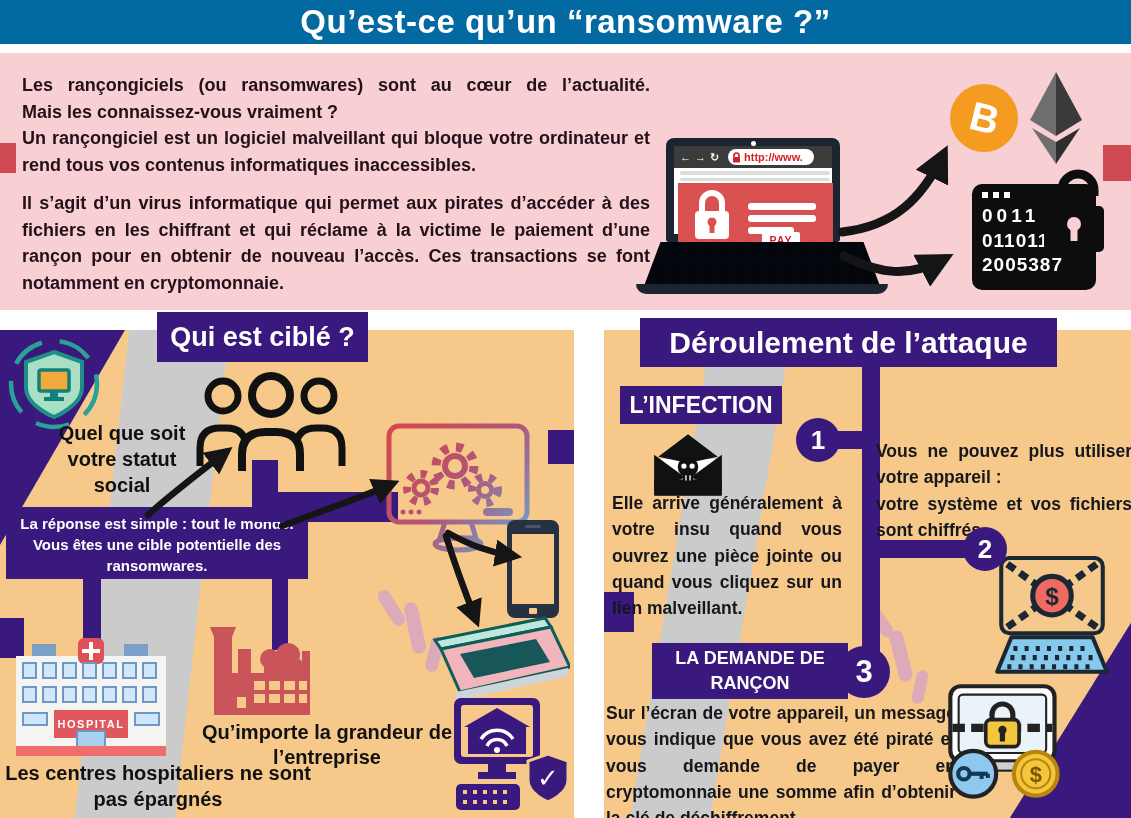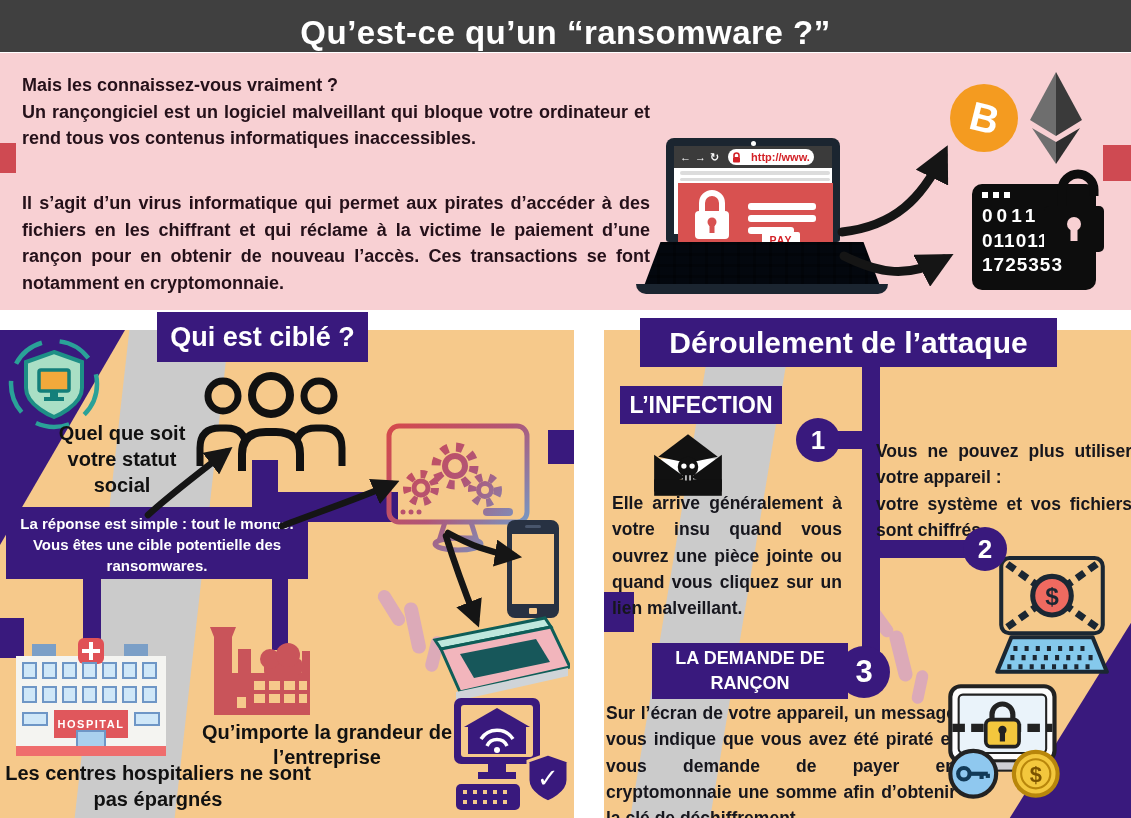--- a/index.html
+++ b/index.html
@@ -1,38 +1,38 @@
 <!DOCTYPE html>
 <html><head>
 <meta charset="utf-8">
 <style>
   html,body{margin:0;padding:0;background:#ffffff;}
   .page{position:relative;width:1131px;height:818px;overflow:hidden;background:#ffffff;
         font-family:"Liberation Sans","DejaVu Sans",sans-serif;}
   .abs{position:absolute;}
 
   
-  .top-banner{left:0;top:0;width:1131px;height:52px;background:#404040;display:flex;align-items:flex-end;justify-content:center;}
+  .top-banner{left:0;top:0;width:1131px;height:44px;background:#0369a1;display:flex;align-items:center;justify-content:center;}
   .top-banner .t{color:#fff;font-size:33px;font-weight:700;letter-spacing:.5px;}
 
   
   .pink{left:0;top:53px;width:1131px;height:257px;background:#f8d0d3;}
   .intro{left:22px;top:72px;width:628px;color:#241019;font-size:18px;font-weight:700;line-height:1.48;}
   .intro2{left:22px;top:190px;width:628px;color:#241019;font-size:18px;font-weight:700;line-height:1.48;text-align:justify;}
   .jl{text-align:justify;text-align-last:justify;}
   .jt{text-align:justify;}
   .redsq{background:#cf4a52;}
 
   
   .scr{left:666px;top:138px;width:174px;height:104px;background:#1b2530;border-radius:8px 8px 3px 3px;}
   .cam{left:751px;top:141px;width:5px;height:5px;border-radius:50%;background:#fff;}
   .scr-in{left:674px;top:146px;width:158px;height:88px;background:#ffffff;}
   .bbar{left:674px;top:146px;width:158px;height:22px;background:#3b3b3b;display:flex;align-items:center;padding-left:6px;box-sizing:border-box;}
   .bbar .nav{color:#fff;font-size:11px;font-weight:700;margin-right:4px;}
-  .pill{left:728px;top:149px;width:86px;height:16px;background:#fff;border-radius:8px;display:flex;align-items:center;padding-left:4px;box-sizing:border-box;gap:7px;}
+  .pill{left:728px;top:149px;width:86px;height:16px;background:#fff;border-radius:8px;display:flex;align-items:center;padding-left:4px;box-sizing:border-box;}
   .pill .url{color:#d32127;font-size:11px;font-weight:700;margin-left:3px;}
   .gline{background:#dcdcdc;border-radius:2px;}
   .ransom{left:678px;top:183px;width:155px;height:67px;background:#d85150;}
   .rline{background:#ffffff;border-radius:3px;}
   .pay{left:762px;top:232px;width:38px;height:15px;background:#fff;border-radius:2px;display:flex;align-items:center;justify-content:center;color:#d32127;font-size:10.5px;font-weight:700;letter-spacing:1px;}
   .kbd{left:644px;top:242px;width:236px;height:44px;background:#1b2530;
        clip-path:polygon(7% 0,93% 0,100% 100%,0 100%);
        background-image:repeating-linear-gradient(90deg,#2a3644 0 13px,#1b2530 13px 16px),repeating-linear-gradient(0deg,#2a3644 0 8px,#1b2530 8px 11px);background-blend-mode:overlay;}
   .lip{left:636px;top:284px;width:252px;height:10px;background:#1b2530;border-radius:0 0 10px 10px;}
 
@@ -93,20 +93,21 @@
 
   <div class="abs top-banner">
     <div class="t">Qu’est-ce qu’un “ransomware ?”</div>
   </div>
 
   <div class="abs pink"></div>
   <div class="abs redsq" style="left:0;top:143px;width:16px;height:30px;"></div>
   <div class="abs redsq" style="left:1103px;top:145px;width:28px;height:36px;"></div>
 
   <div class="abs intro">
+    <div class="jl">Les rançongiciels (ou ransomwares) sont au cœur de l’actualité.</div>
     <div>Mais les connaissez-vous vraiment ?</div>
     <div class="jt">Un rançongiciel est un logiciel malveillant qui bloque votre ordinateur et rend tous vos contenus informatiques inaccessibles.</div>
   </div>
   <div class="abs intro2">Il s’agit d’un virus informatique qui permet aux pirates d’accéder à des fichiers en les chiffrant et qui réclame à la victime le paiement d’une rançon pour en obtenir de nouveau l’accès. Ces transactions se font notamment en cryptomonnaie.</div>
 
   <div class="abs scr"></div>
   <div class="abs cam"></div>
   <div class="abs scr-in"></div>
   <div class="abs bbar">
     <span class="nav">←</span>
@@ -146,21 +147,21 @@
     <polygon points="56,58 32,94 32,72" fill="#2e2e2e"></polygon>
   </svg>
   <div class="abs binwin">
     <div class="bindots">
         <i></i>
         <i></i>
         <i></i>
       </div>
     <div class="binrow">0011</div>
     <div class="binrow" style="letter-spacing:1px;">0110111</div>
-    <div class="binrow" style="letter-spacing:1px;">1725353</div>
+    <div class="binrow" style="letter-spacing:1px;">2005387</div>
   </div>
   <svg class="abs" style="left:1036px;top:164px;z-index:3;" width="74" height="92" viewBox="0 0 74 92">
     <path d="M26 42 V26 a16 16 0 0 1 32 0 v6" fill="none" stroke="#0d0d0d" stroke-width="9"></path>
     <rect x="8" y="42" width="60" height="46" rx="5" fill="#0d0d0d"></rect>
     <circle cx="38" cy="60" r="7" fill="#f8d0d3"></circle>
     <rect x="34.5" y="64" width="7" height="13" fill="#f8d0d3"></rect>
   </svg>
 
   <svg class="abs" style="left:0;top:0;width:1131px;height:330px;" viewBox="0 0 1131 330">
     <defs>

